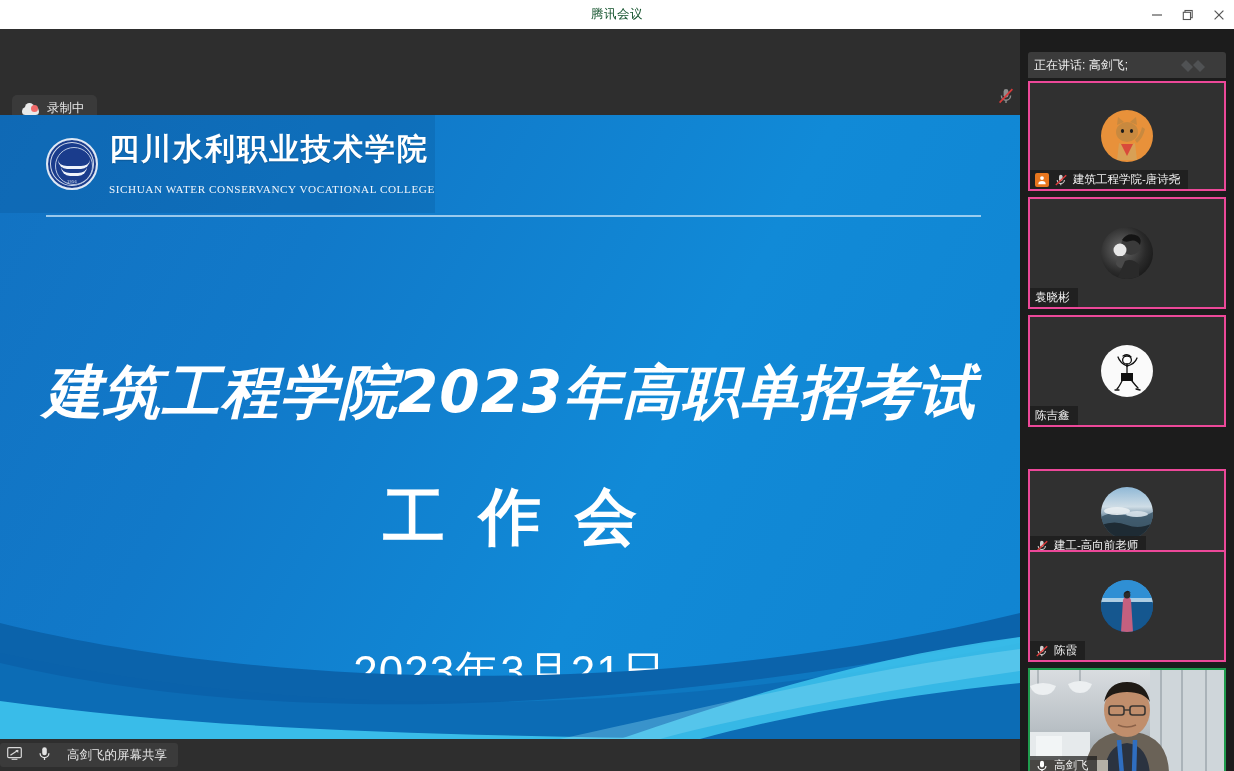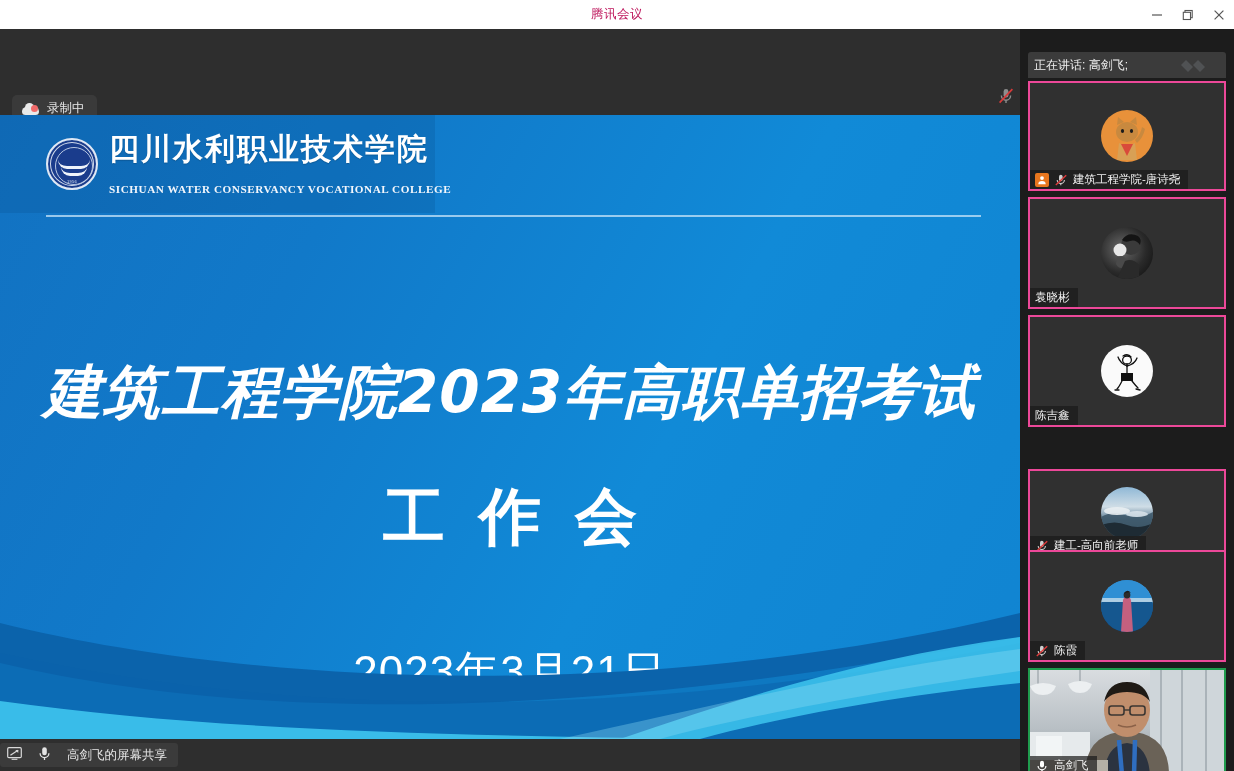--- a/index.html
+++ b/index.html
@@ -12,21 +12,21 @@
 
   
   .app-window { position: relative; width: 1234px; height: 771px; background: #2b2b2b; }
 
   .titlebar {
     position: absolute; left: 0; top: 0; width: 1234px; height: 29px;
     background: #ffffff;
     display: flex; align-items: center; justify-content: center;
   }
   .titlebar-title {
-    font-size: 12.5px; color: #be185d; letter-spacing: .5px;
+    font-size: 12.5px; color: #14532d; letter-spacing: .5px;
   }
   .window-controls {
     position: absolute; right: 0; top: 0; height: 29px;
     display: flex; align-items: center;
   }
   .wc-btn {
     width: 31px; height: 29px; display: flex; align-items: center; justify-content: center;
     color: #555; font-size: 13px; line-height: 1;
   }
   .wc-btn svg { display: block; }
@@ -120,21 +120,21 @@
   }
   .logo-text-wrap { display: flex; flex-direction: column; }
   .logo-cn {
     font-family: "DejaVu Serif", "Liberation Serif", serif;
     font-size: 30px; font-weight: 700; color: #ffffff;
     letter-spacing: 2px; line-height: 1.05;
     text-shadow: 0 1px 1px rgba(0,0,0,.18);
   }
   .logo-en {
     font-family: "Liberation Serif", "DejaVu Serif", serif;
-    font-size: 11.2px; font-weight: 700; color: #f2f6fc;
+    font-size: 11.2px; font-weight: 400; color: #f2f6fc;
     letter-spacing: .55px; margin-top: 18px;
   }
 
   .slide-title {
     position: absolute; left: 0; top: 248px; width: 1020px;
     text-align: center;
     font-family: "DejaVu Sans", "Liberation Sans", sans-serif;
     font-size: 58px; font-weight: 700; color: #ffffff;
     letter-spacing: 1px; line-height: 1;
     white-space: nowrap;

